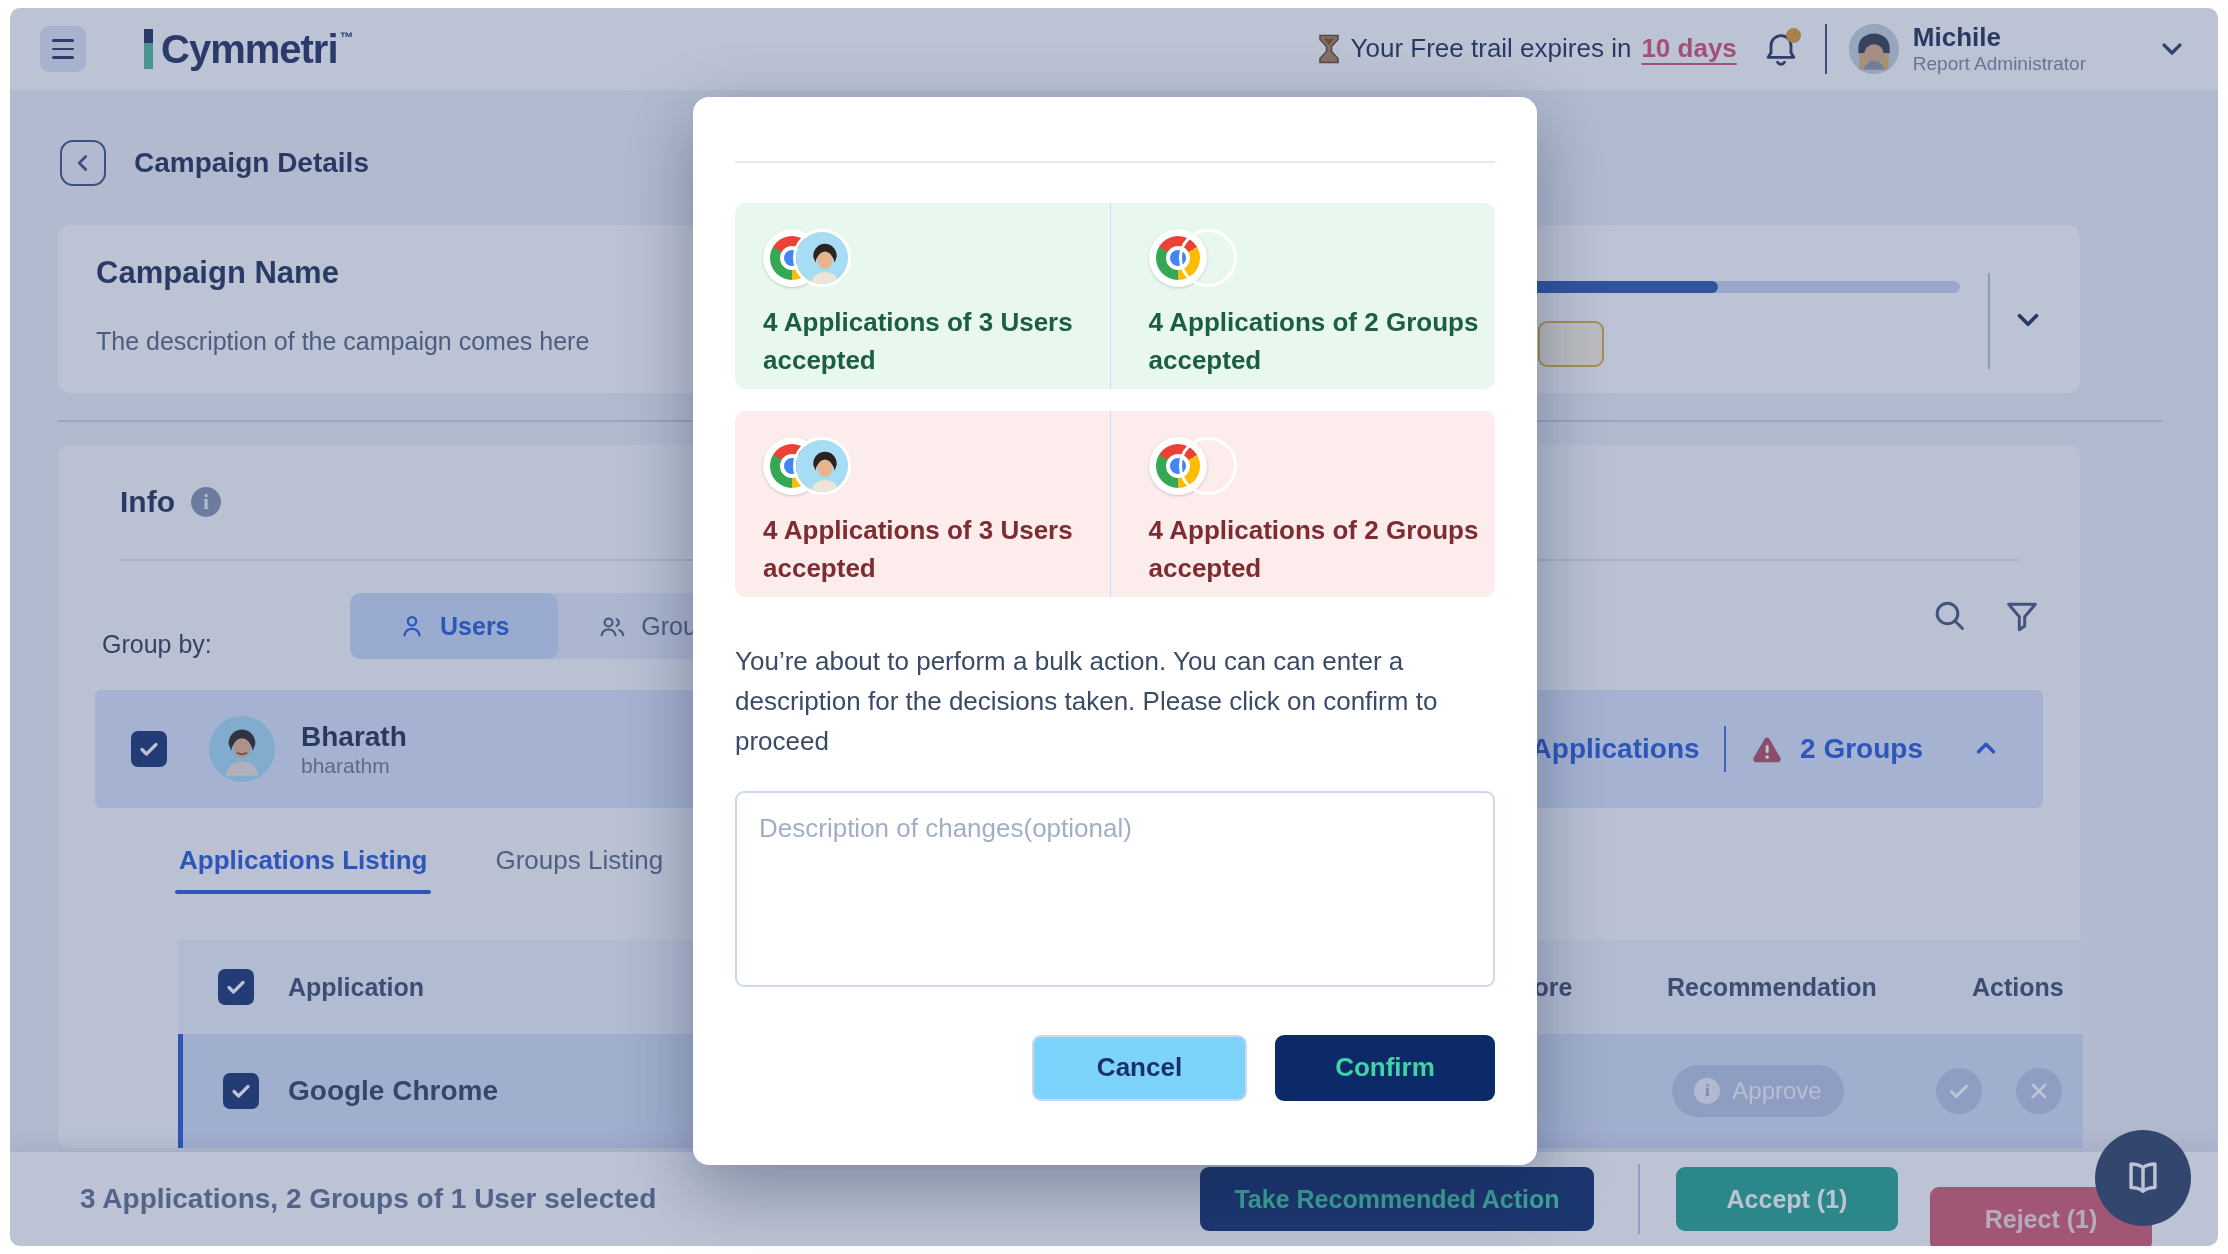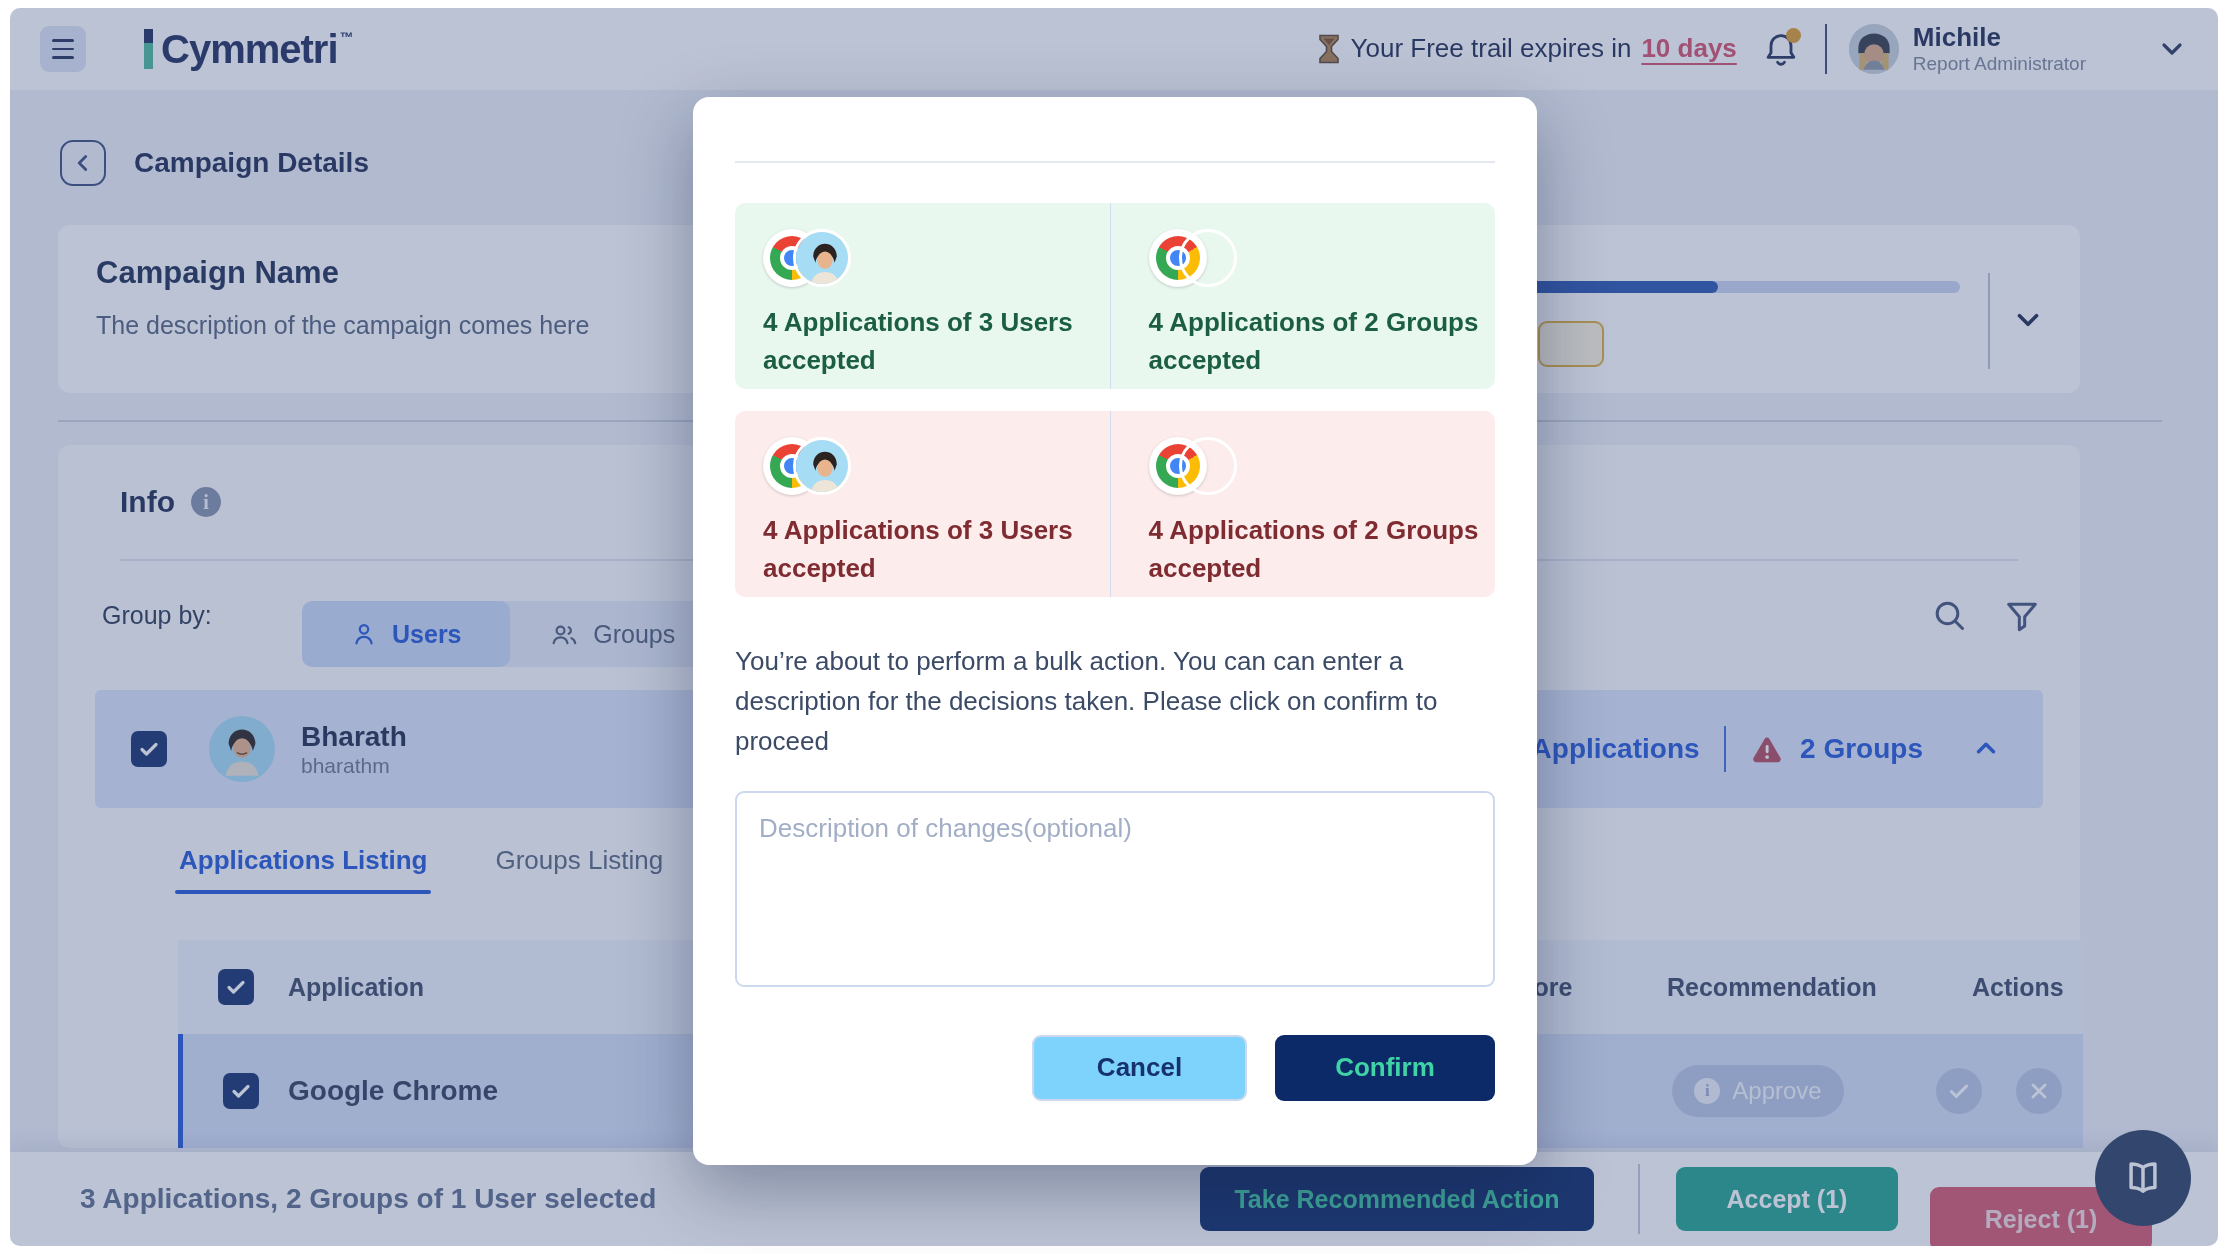--- a/index.html
+++ b/index.html
@@ -42,38 +42,38 @@
 
   
   .back-row { position:absolute; left:50px; top:132px; display:flex; align-items:center; gap:28px; }
   .back-btn { width:46px; height:46px; background:transparent; border:2.5px solid #3d4e7d; border-radius:13px;
               display:flex; align-items:center; justify-content:center; color:#3d4e7d; cursor:pointer; }
   .page-title { font-size:28px; font-weight:700; color:#1e2c52; }
 
   
   .campaign-card { position:absolute; left:48px; top:217px; width:2022px; height:168px; background:#ffffff; border-radius:12px; }
   .campaign-name { position:absolute; left:38px; top:30px; font-size:31px; font-weight:700; color:#1e2d55; }
-  .campaign-desc { position:absolute; left:38px; top:86px; font-size:25px; color:#55637f; }
+  .campaign-desc { position:absolute; left:38px; top:102px; font-size:25px; color:#55637f; }
   .progress-track { position:absolute; left:1080px; top:56px; width:822px; height:12px; border-radius:6px; background:#c9d6f0; }
   .progress-fill { position:absolute; left:0; top:0; height:12px; width:580px; border-radius:6px; background:#2a55b0; }
   .status-badge-frag { position:absolute; left:1480px; top:96px; width:66px; height:46px; border:2.5px solid #dfae3a; border-radius:9px; background:#fdf6e1; }
   .campaign-vdiv { position:absolute; left:1930px; top:48px; width:1.5px; height:96px; background:#b9c2d6; }
   .campaign-chevron { position:absolute; left:1948px; top:78px; width:44px; height:36px; background:none; border:none; color:#1e2c52; cursor:pointer; }
 
   .content-hr { position:absolute; left:48px; top:412px; width:2104px; height:1.5px; background:rgba(30,45,85,0.16); }
 
   
   .info-card { position:absolute; left:48px; top:437px; width:2022px; height:703px; background:#fbfcfe; border-radius:12px; }
   .info-head { position:absolute; left:62px; top:40px; display:flex; align-items:center; gap:16px; }
   .info-title { font-size:30px; font-weight:700; color:#1e2c52; }
   .info-dot { width:30px; height:30px; border-radius:50%; background:#8593ad; color:#f4f6fa; font-size:20px; font-weight:700;
               display:flex; align-items:center; justify-content:center; font-family:"Liberation Serif","DejaVu Serif",serif; }
   .info-divider { position:absolute; left:62px; top:114px; width:1898px; height:1.5px; background:#dfe4ee; }
 
-  .groupby-row { position:absolute; left:44px; top:156px; height:66px; display:flex; align-items:flex-start; }
+  .groupby-row { position:absolute; left:44px; top:148px; height:66px; display:flex; align-items:flex-end;gap:48px; }
   .groupby-label { font-size:25px; color:#2b3a55; margin-right:90px; }
   .segmented { display:flex; align-items:stretch; height:66px; background:#e6ebf7; border-radius:10px; overflow:hidden; }
   .seg { display:flex; align-items:center; justify-content:center; gap:14px; font-size:25px; color:#515f7c; cursor:pointer; border:none; background:transparent; }
   .seg.users { width:208px; background:#c9daf8; color:#2458d8; font-weight:600; border-radius:10px; }
   .seg.groups { width:205px; }
   .seg-div { width:1.5px; background:#c3cce0; margin:10px 0; }
   .seg.apps { width:92px; color:#515f7c; }
 
   .tool-icons { position:absolute; right:36px; top:150px; display:flex; gap:28px; }
   .tool-btn { width:44px; height:44px; background:none; border:none; color:#44537a; cursor:pointer; }

